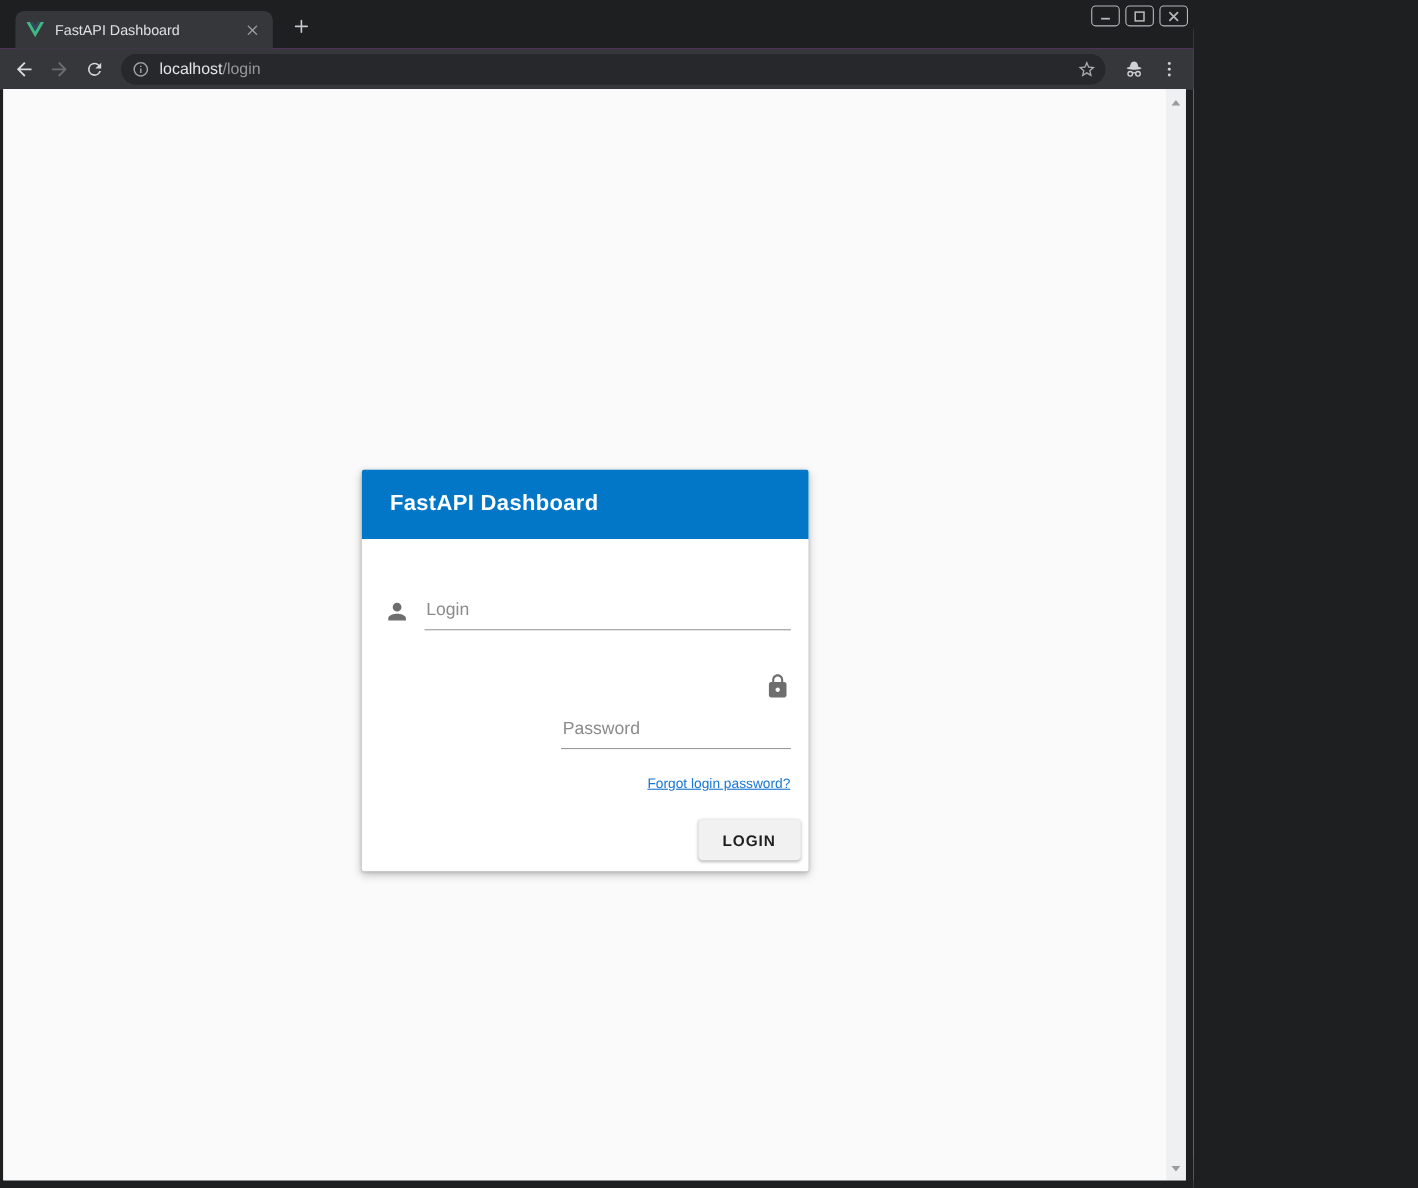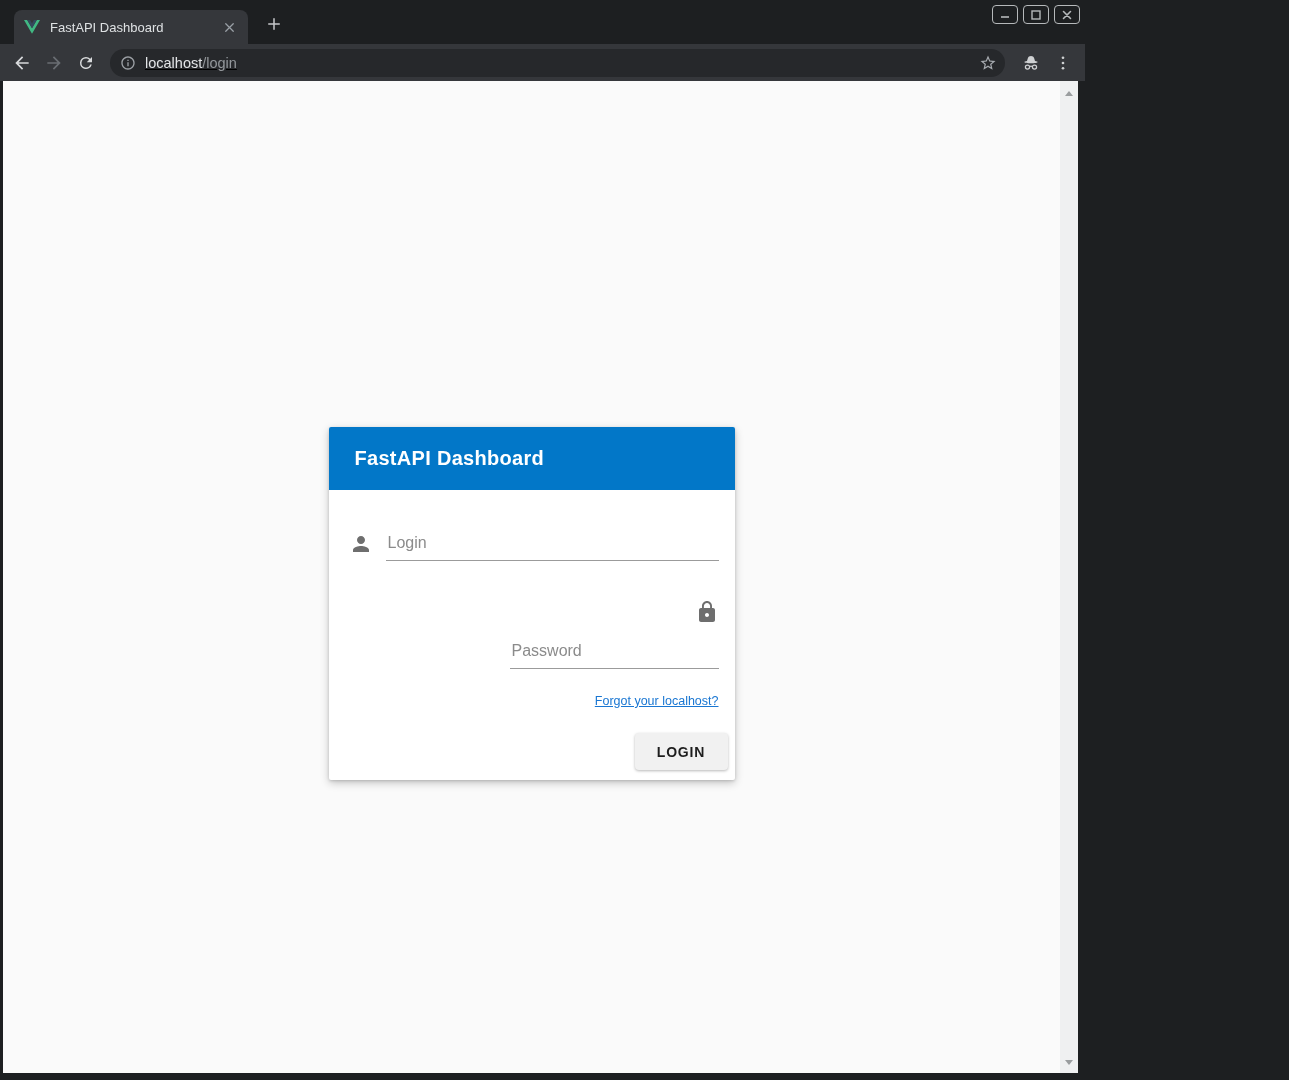--- a/index.html
+++ b/index.html
@@ -38,21 +38,20 @@
   
   .toolbar {
     height:37px; background:#35373b; display:flex; align-items:center;
     padding:0 6px;
   }
   .nav-btn { width:32px; height:32px; display:flex; align-items:center; justify-content:center; border-radius:50%; flex:0 0 auto; }
   .omnibox {
     flex:1; height:28px; background:#26282b; border-radius:14px;
     display:flex; align-items:center; padding:0 8px 0 10px; margin:0 10px 0 8px; gap:9px;
     min-width:0;
-    text-decoration:underline;
   }
   .url { font-size:14.5px; color:#e3e5e7; flex:1; white-space:nowrap; overflow:hidden; }
   .url .dim { color:#94989c; }
 
   
   .content {
     display:flex; height:999px;
     border-left:3px solid #1d1f21; border-right:7px solid #1d1f21; border-bottom:7px solid #1d1f21;
     background:#fafafa;
   }
@@ -66,21 +65,21 @@
   
   .card {
     width:406px; margin:346px auto 0; background:#ffffff; border-radius:2px;
     box-shadow:0 3px 9px rgba(0,0,0,0.22), 0 1px 3px rgba(0,0,0,0.14);
   }
   .card-header {
     height:63px; background:#0277c8; border-radius:2px 2px 0 0;
     display:flex; align-items:center; padding:0 26px;
   }
   .card-title { color:#ffffff; font-size:20px; font-weight:600; letter-spacing:0.3px; }
-  .card-body { padding:4px 0 10px; }
+  .card-body { padding:16px 0 10px; }
   .field-row { display:flex; align-items:flex-end; margin:0 16px 0 20px; gap:13px; }
   .field-row.first  { padding-top:38px; }
   .field-row.second { padding-top:39px;flex-direction:column; }
   .field-icon { width:24px; display:block; }
   .field-icon svg { width:24px; height:24px; fill:#6e6e6e; display:block; margin-bottom:5px; }
   .field-input {
     flex:1; border:none; border-bottom:1px solid #9b9b9b; background:transparent;
     font-size:16px; color:#333; padding:0 0 8px 2px; outline:none;
     font-family:"Liberation Sans", sans-serif;
   }
@@ -204,21 +203,21 @@
           </div>
           <div class="field-row second">
             <span class="field-icon">
               <svg viewBox="0 0 24 24">
                 <path d="M18 8h-1V6c0-2.76-2.24-5-5-5S7 3.24 7 6v2H6c-1.1 0-2 .9-2 2v10c0 1.1.9 2 2 2h12c1.1 0 2-.9 2-2V10c0-1.1-.9-2-2-2zm-6 9c-1.1 0-2-.9-2-2s.9-2 2-2 2 .9 2 2-.9 2-2 2zm3.1-9H8.9V6c0-1.71 1.39-3.1 3.1-3.1 1.71 0 3.1 1.39 3.1 3.1v2z"></path>
               </svg>
             </span>
             <input class="field-input" type="password" placeholder="Password" style="">
           </div>
           <div class="forgot-row">
-            <a class="forgot-link">Forgot your localhost?</a>
+            <a class="forgot-link">Forgot login password?</a>
           </div>
           <div class="button-row">
             <button class="login-btn">LOGIN</button>
           </div>
         </div>
       </div>
 
     </div>
     <div class="scrollbar">
       <div class="sb-arrow up"></div>

